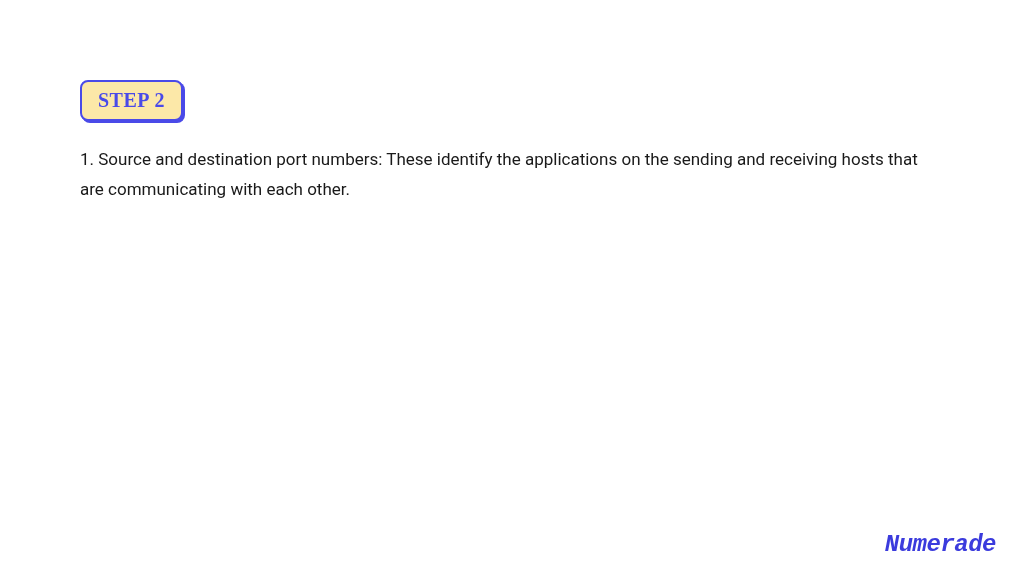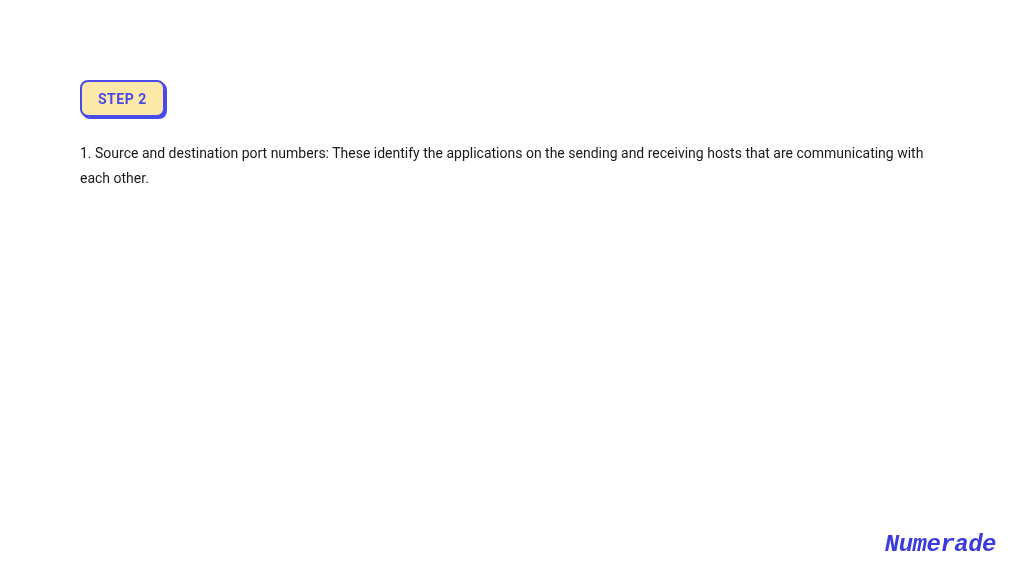--- a/index.html
+++ b/index.html
@@ -23,26 +23,27 @@
       background: #fce8a8;
       border: 2px solid #4a4ae8;
       border-radius: 8px;
       padding: 7px 16px;
       margin-bottom: 24px;
       box-shadow: 2px 2px 0 0 #4a4ae8;
     }
     .step-badge-text {
       color: #4a4ae8;
       font-weight: 700;
-      font-size: 14px;
+      font-size: 20px;
       letter-spacing: 0.5px;
+      font-family: Liberation Serif, serif;
     }
     .body-text {
       color: #1a1a1a;
-      font-size: 14px;
+      font-size: 17px;
       line-height: 1.75;
       max-width: 870px;
     }
     .logo {
       position: absolute;
       bottom: 18px;
       right: 28px;
     }
     .logo-text {
       font-family: Liberation Mono, monospace;

